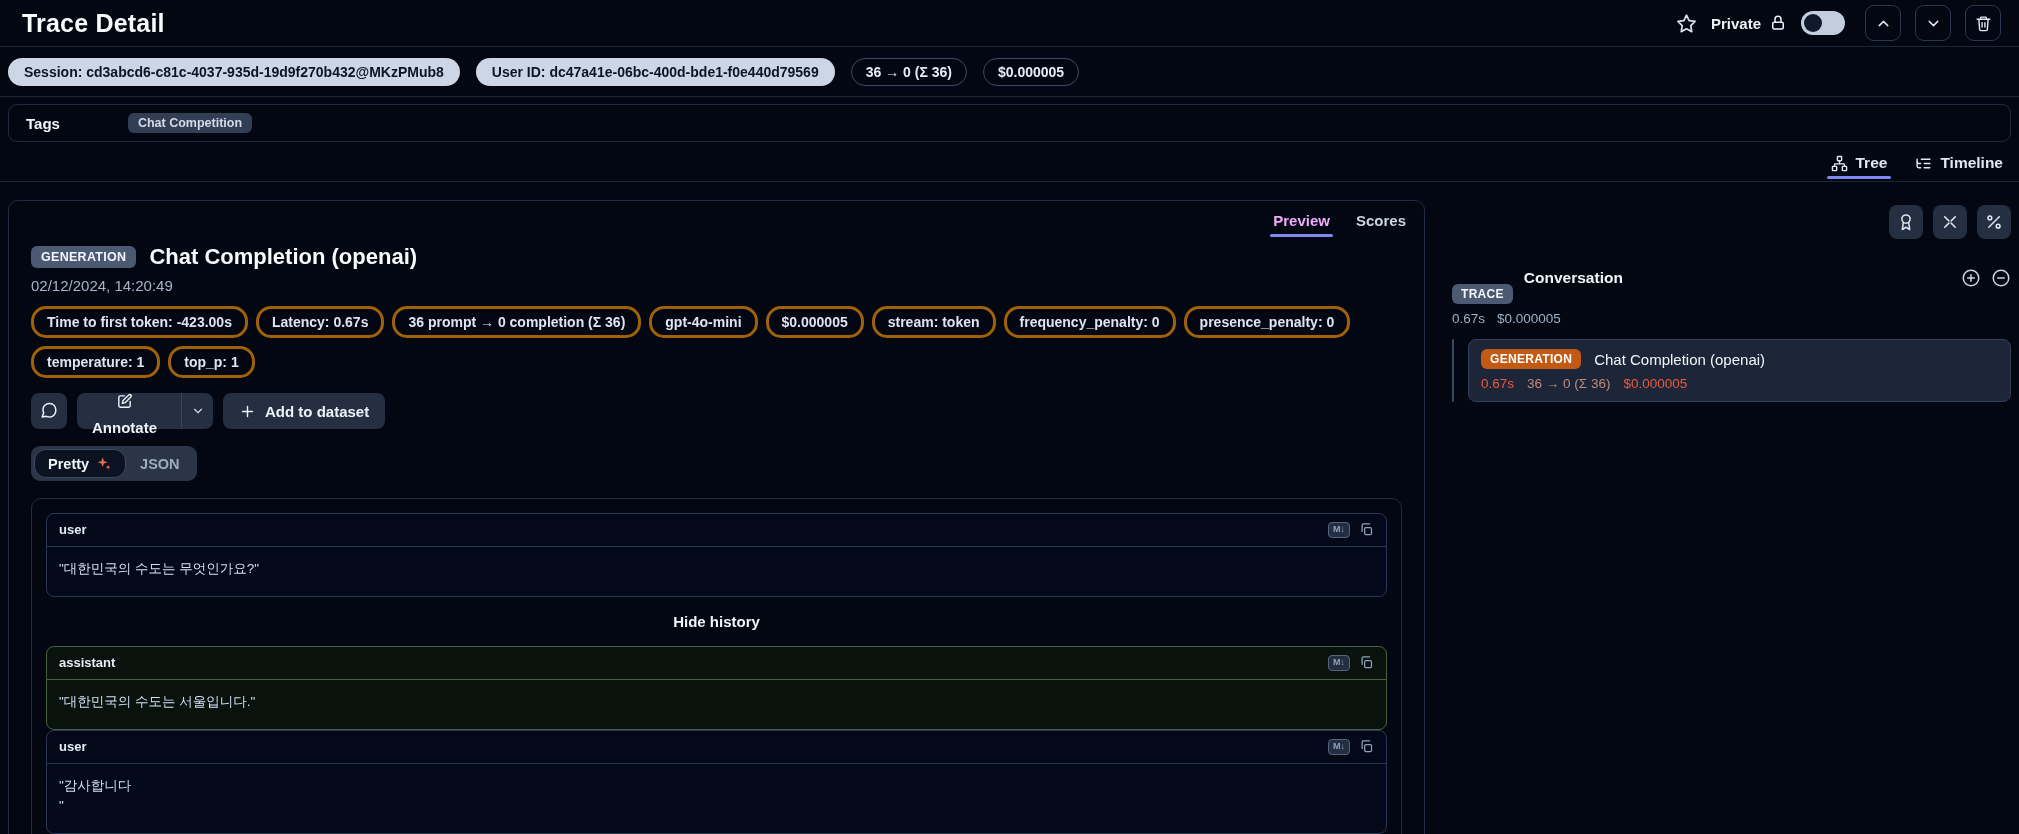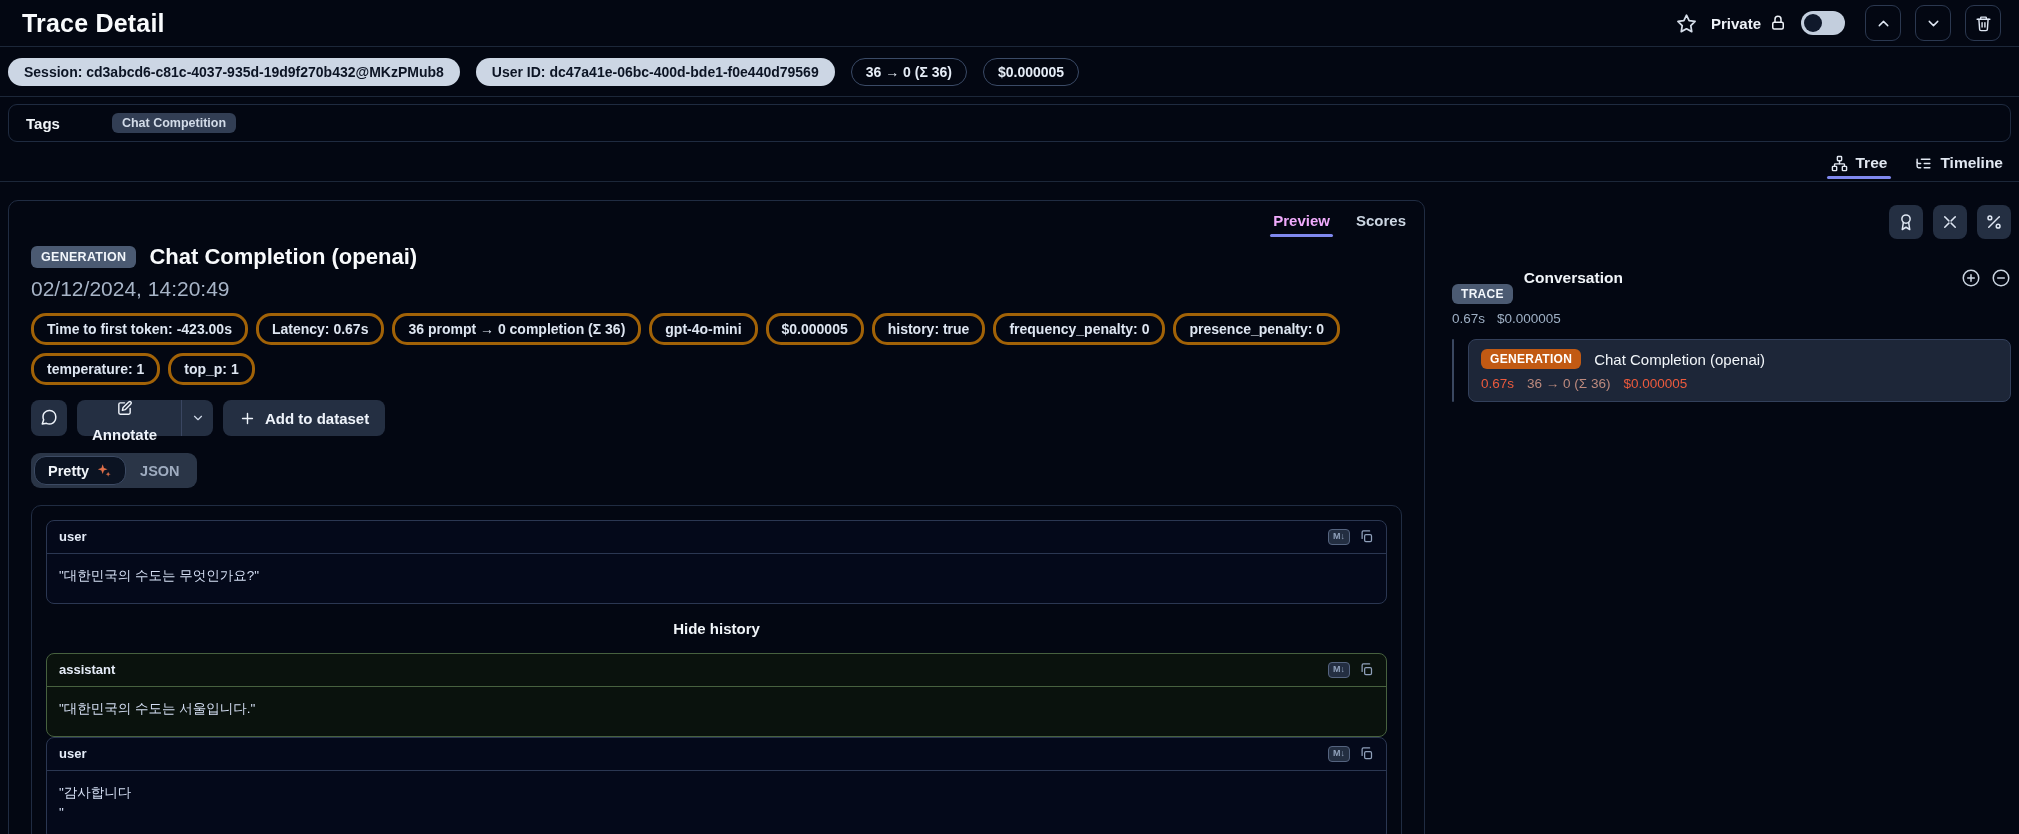--- a/index.html
+++ b/index.html
@@ -22,21 +22,21 @@
   .toggle { width:44px; height:24px; border-radius:12px; background:#c3cedd; position:relative; cursor:pointer; margin-right:6px; }
   .toggle .knob { position:absolute; left:3px; top:3px; width:18px; height:18px; border-radius:50%; background:#10192b; }
   .sq-btn { width:36px; height:36px; border:1px solid #2b3850; border-radius:9px; background:transparent; display:flex; align-items:center; justify-content:center; color:#dfe7f3; cursor:pointer; }
 
   
   .meta-row { display:flex; align-items:center; gap:16px; padding:0 8px; height:50px; border-bottom:1px solid #1c2739; }
   .badge-light { background:#ccd6e4; color:#0c1424; font-size:14px; font-weight:700; padding:6px 16px; border-radius:16px; white-space:nowrap; }
   .pill-outline { border:1px solid #3a4a66; color:#e6edf7; font-size:14px; font-weight:700; padding:5px 14px; border-radius:16px; white-space:nowrap; }
 
   
-  .tags-box { margin:7px 8px 0; border:1px solid #1f2b40; border-radius:9px; height:38px; display:flex; align-items:center; gap:8px; padding:0 17px; }
+  .tags-box { margin:7px 8px 0; border:1px solid #1f2b40; border-radius:9px; height:38px; display:flex; align-items:center; gap:24px; padding:0 17px; }
   .tags-label { font-size:15px; font-weight:700; color:#f1f5f9; }
   .tag-badge { background:#323e54; color:#d2dbe8; font-size:12.5px; font-weight:700; padding:3px 10px; border-radius:6px; cursor:pointer;margin-left:44px; }
 
   
   .view-tabs { display:flex; justify-content:flex-end; gap:28px; padding:12px 16px 0; border-bottom:1px solid #1c2739; }
   .vtab { display:flex; align-items:center; gap:8px; font-size:15.5px; font-weight:600; color:#e2e8f2; padding-bottom:9px; position:relative; cursor:pointer; }
   .vtab.active::after { content:""; position:absolute; left:-4px; right:-4px; bottom:2px; height:3px; background:#7f88ef; border-radius:2px; }
 
   
   .content { display:flex; align-items:flex-start; }
@@ -45,21 +45,21 @@
 
   
   .obs-tabs { display:flex; justify-content:flex-end; gap:26px; padding:11px 18px 0; }
   .otab { font-size:15px; font-weight:700; color:#cbd5e1; padding-bottom:8px; position:relative; cursor:pointer; }
   .otab.active { color:#f0abfc; }
   .otab.active::after { content:""; position:absolute; left:-3px; right:-3px; bottom:0; height:3px; background:#7f88ef; border-radius:2px; }
 
   .obs-head { display:flex; align-items:center; gap:13px; padding:7px 22px 0; }
   .type-badge { background:#4b5a72; color:#f2f6fb; font-size:12.5px; font-weight:700; padding:4px 10px; border-radius:6px; letter-spacing:.3px; }
   .obs-title { font-size:22px; font-weight:700; color:#f8fafc; }
-  .obs-date { padding:7px 22px 0; font-size:21px; color:#a7b4c7; }
+  .obs-date { padding:7px 22px 0; font-size:15px; color:#a7b4c7; }
 
   .pills { display:flex; flex-wrap:wrap; gap:8px; padding:12px 22px 0; }
   .pill { border:3px solid #a16207; border-radius:15px; padding:5px 13px; font-size:14px; font-weight:700; color:#dde5f1; white-space:nowrap; }
 
   
   .actions { display:flex; align-items:center; gap:10px; padding:15px 22px 0; }
   .act-btn { background:#242f42; border:none; border-radius:8px; height:36px; display:flex; align-items:center; gap:9px; padding:0 16px; font-size:15px; font-weight:600; color:#eef3fa; cursor:pointer; font-family:inherit; }
   .act-icon-btn { width:36px; padding:0; justify-content:center; }
   .split { padding:0; }
   .split .split-main { display:flex; align-items:center; gap:9px; padding:0 15px; height:100%;flex-direction:column; }
@@ -211,21 +211,21 @@
         <span class="obs-title">Chat Completion (openai)</span>
       </div>
       <div class="obs-date">02/12/2024, 14:20:49</div>
 
       <div class="pills">
           <span class="pill">Time to first token: -423.00s</span>
           <span class="pill">Latency: 0.67s</span>
           <span class="pill">36 prompt → 0 completion (Σ 36)</span>
           <span class="pill">gpt-4o-mini</span>
           <span class="pill">$0.000005</span>
-          <span class="pill">history: true</span>
+          <span class="pill">stream: token</span>
           <span class="pill">frequency_penalty: 0</span>
           <span class="pill">presence_penalty: 0</span>
           <span class="pill">temperature: 1</span>
           <span class="pill">top_p: 1</span>
         </div>
 
       <div class="actions">
         <button class="act-btn act-icon-btn">
           <span>
             <svg width="18" height="18" viewBox="0 0 24 24" fill="none" stroke="currentColor" stroke-width="2" stroke-linecap="round" stroke-linejoin="round">

